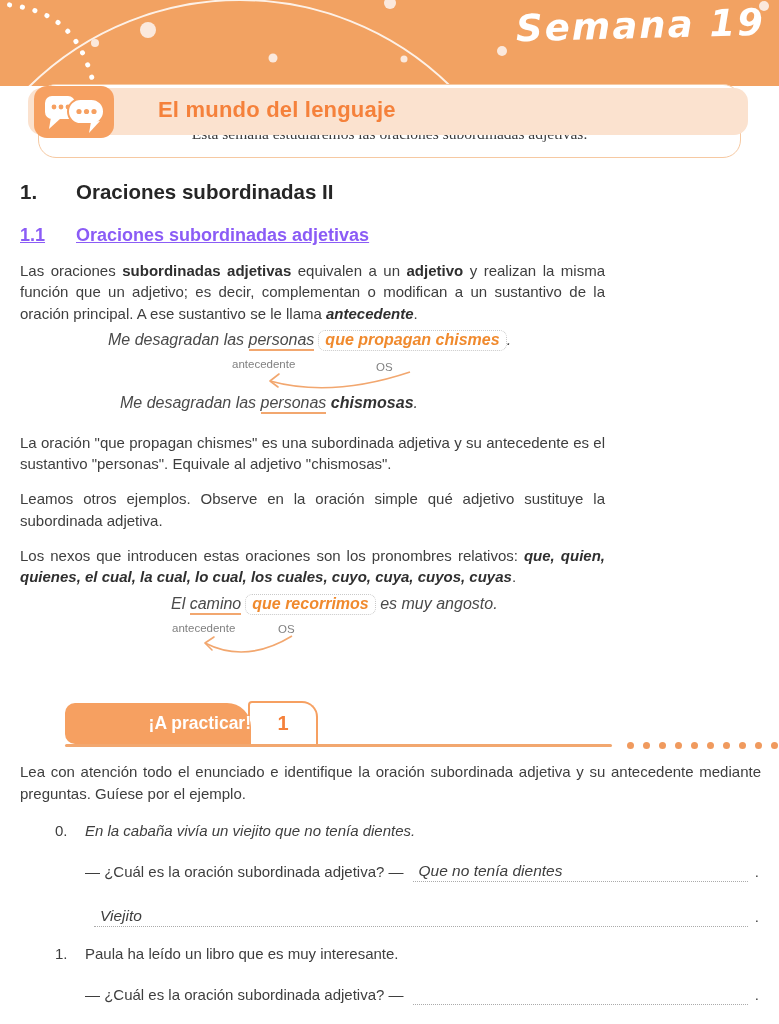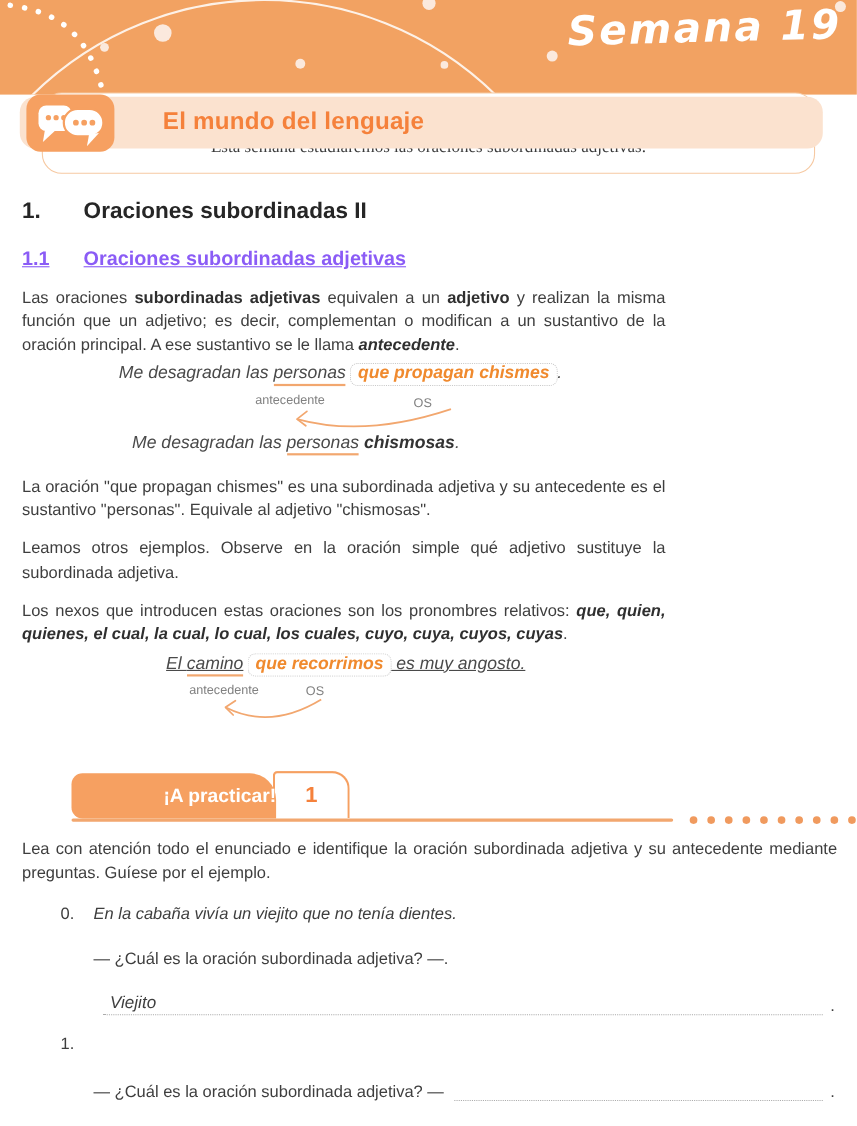--- a/index.html
+++ b/index.html
@@ -21,21 +21,21 @@
   }
   
   .banner-wrap { position:relative; }
   .note-box {
     position:relative; z-index:1; margin:-2px 38px 0 38px;
     background:#ffffff; border:1.5px solid #F6C9A2; border-radius:18px;
     padding:40px 24px 14px 24px; text-align:center;
     font-family:"Liberation Serif", serif; font-size:15.5px; color:#3a3a3a;
   }
   .title-bar {
-    position:absolute; z-index:2; top:4px; left:18px; right:31px; height:47px;
+    position:absolute; z-index:2; top:4px; left:28px; right:31px; height:47px;
     background:#FBE2CF; border-radius:14px;
   }
   .icon-tile {
     position:absolute; left:6px; top:-2px; width:80px; height:52px;
     background:#F6A061; border-radius:13px; display:flex; align-items:center; justify-content:center;
   }
   .lesson-title {
     position:absolute; left:130px; top:9px; font-size:22px; font-weight:bold; color:#F5813B;
     letter-spacing:0.2px;
   }
@@ -79,21 +79,21 @@
   }
   .p-line { position:absolute; left:45px; top:43px; width:547px; height:3px; background:#F2A76F; border-radius:2px; }
   .p-dots { position:absolute; left:607px; top:41px; display:flex; gap:9px; }
   .p-dots i { width:7px; height:7px; border-radius:50%; background:#F09A5E; }
   .instruction { width:741px; text-align:justify; font-size:15px; line-height:1.5; margin-top:10px; }
   
   .item { margin-top:16px; }
   .item-head { display:flex; padding-left:35px; font-size:15px; color:#3e3e3e; }
   .item-head .inum { width:30px; }
   .item-head .isent.it { font-style:italic; }
-  .q-row { display:flex; align-items:center; padding-left:65px; margin-top:24px; font-size:15px; }
+  .q-row { display:flex; align-items:flex-start; padding-left:65px; margin-top:24px; font-size:15px; }
   .q-row .qlabel { white-space:nowrap; }
   .blank { flex:1; position:relative; border-bottom:1.2px dotted #ababab; height:19px; margin:0 7px 2px 9px; }
   .blank .answer { position:absolute; left:6px; bottom:1px; font-style:italic; font-size:15.5px; color:#3e3e3e; white-space:nowrap; }
   .q-row .dot-end { padding-bottom:0px; }
 </style>
 </head>
 <body>
 
 <div class="band">
   <svg class="decor" width="779" height="86" viewBox="0 0 779 86">
@@ -157,21 +157,21 @@
       <path d="M 8 11 L 17 4 M 8 11 L 16 17" fill="none" stroke="#F2A76F" stroke-width="1.6" stroke-linecap="round"></path>
     </svg>
     <div class="ex-line" style="left:100px; top:64px;"><span>Me desagradan las </span><span class="u-orange">personas</span><span> </span><span class="bold-dark">chismosas</span><span>.</span></div>
   </div>
 
   <p class="para"><span>La oración "que propagan chismes" es una subordinada adjetiva y su antecedente es el sustantivo "personas". Equivale al adjetivo "chismosas".</span></p>
   <p class="para"><span>Leamos otros ejemplos. Observe en la oración simple qué adjetivo sustituye la subordinada adjetiva.</span></p>
   <p class="para"><span>Los nexos que introducen estas oraciones son los pronombres relativos: </span><span class="bi">que, quien, quienes, el cual, la cual, lo cual, los cuales, cuyo, cuya, cuyos, cuyas</span><span>.</span></p>
 
   <div class="example ex2">
-    <div class="ex-line" style="left:131px; top:2px;text-decoration:underline;"><span>El </span><span class="u-orange">camino</span><span class="clause-box">que recorrimos</span><span> es muy angosto.</span></div>
+    <div class="ex-line" style="left:151px; top:2px;"><span>El </span><span class="u-orange">camino</span><span class="clause-box">que recorrimos</span><span> es muy angosto.</span></div>
     <span class="ex-label" style="left:152px; top:30px;">antecedente</span>
     <span class="ex-label" style="left:258px; top:31px;">OS</span>
     <svg class="ex-arrow" style="left:178px; top:42px;" width="97" height="26" viewBox="0 0 97 26">
       <path d="M 94 2 Q 48 30 7 9" fill="none" stroke="#F2A76F" stroke-width="1.6"></path>
       <path d="M 7 9 L 16 3 M 7 9 L 14 16" fill="none" stroke="#F2A76F" stroke-width="1.6" stroke-linecap="round"></path>
     </svg>
   </div>
 
   <div class="practice-banner">
     <div class="p-num">
@@ -197,33 +197,37 @@
 
   <p class="instruction"><span>Lea con atención todo el enunciado e identifique la oración subordinada adjetiva y su antecedente mediante preguntas. Guíese por el ejemplo.</span></p>
 
   <div class="item">
     <div class="item-head">
       <span class="inum">0.</span>
       <span class="isent it">En la cabaña vivía un viejito que no tenía dientes.</span>
     </div>
     <div class="q-row">
       <span class="qlabel">— ¿Cuál es la oración subordinada adjetiva? —</span>
+      <span class="blank">
+          <span class="answer">Que no tenía dientes</span>
+        </span>
       <span class="dot-end">.</span>
     </div>
     <div class="q-row">
       <span class="blank">
           <span class="answer">Viejito</span>
         </span>
       <span class="dot-end">.</span>
     </div>
   </div>
 
   <div class="item">
     <div class="item-head">
       <span class="inum">1.</span>
+      <span class="isent">Paula ha leído un libro que es muy interesante.</span>
     </div>
     <div class="q-row">
       <span class="qlabel">— ¿Cuál es la oración subordinada adjetiva? —</span>
       <span class="blank">
           <span class="answer"></span>
         </span>
       <span class="dot-end">.</span>
     </div>
 
   </div>

